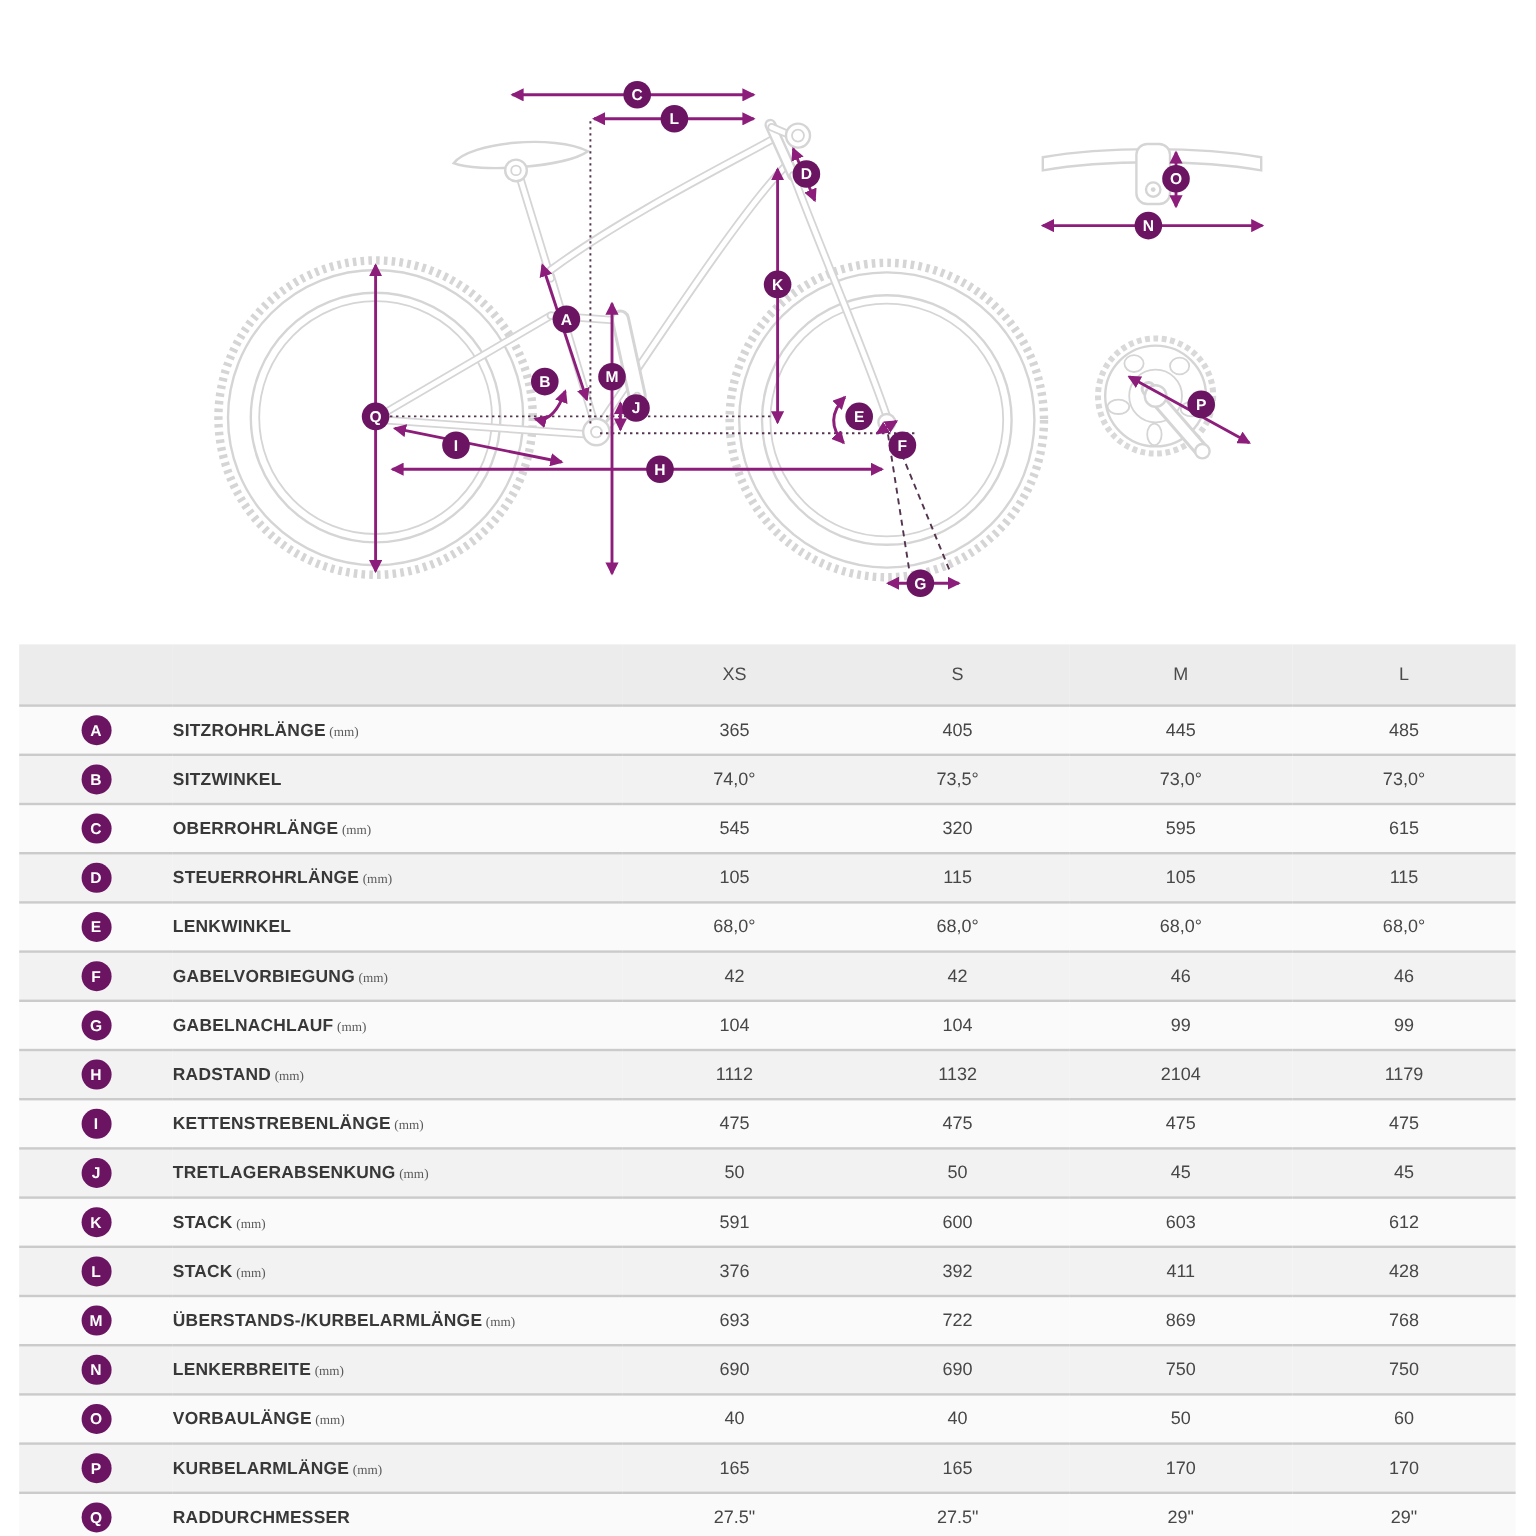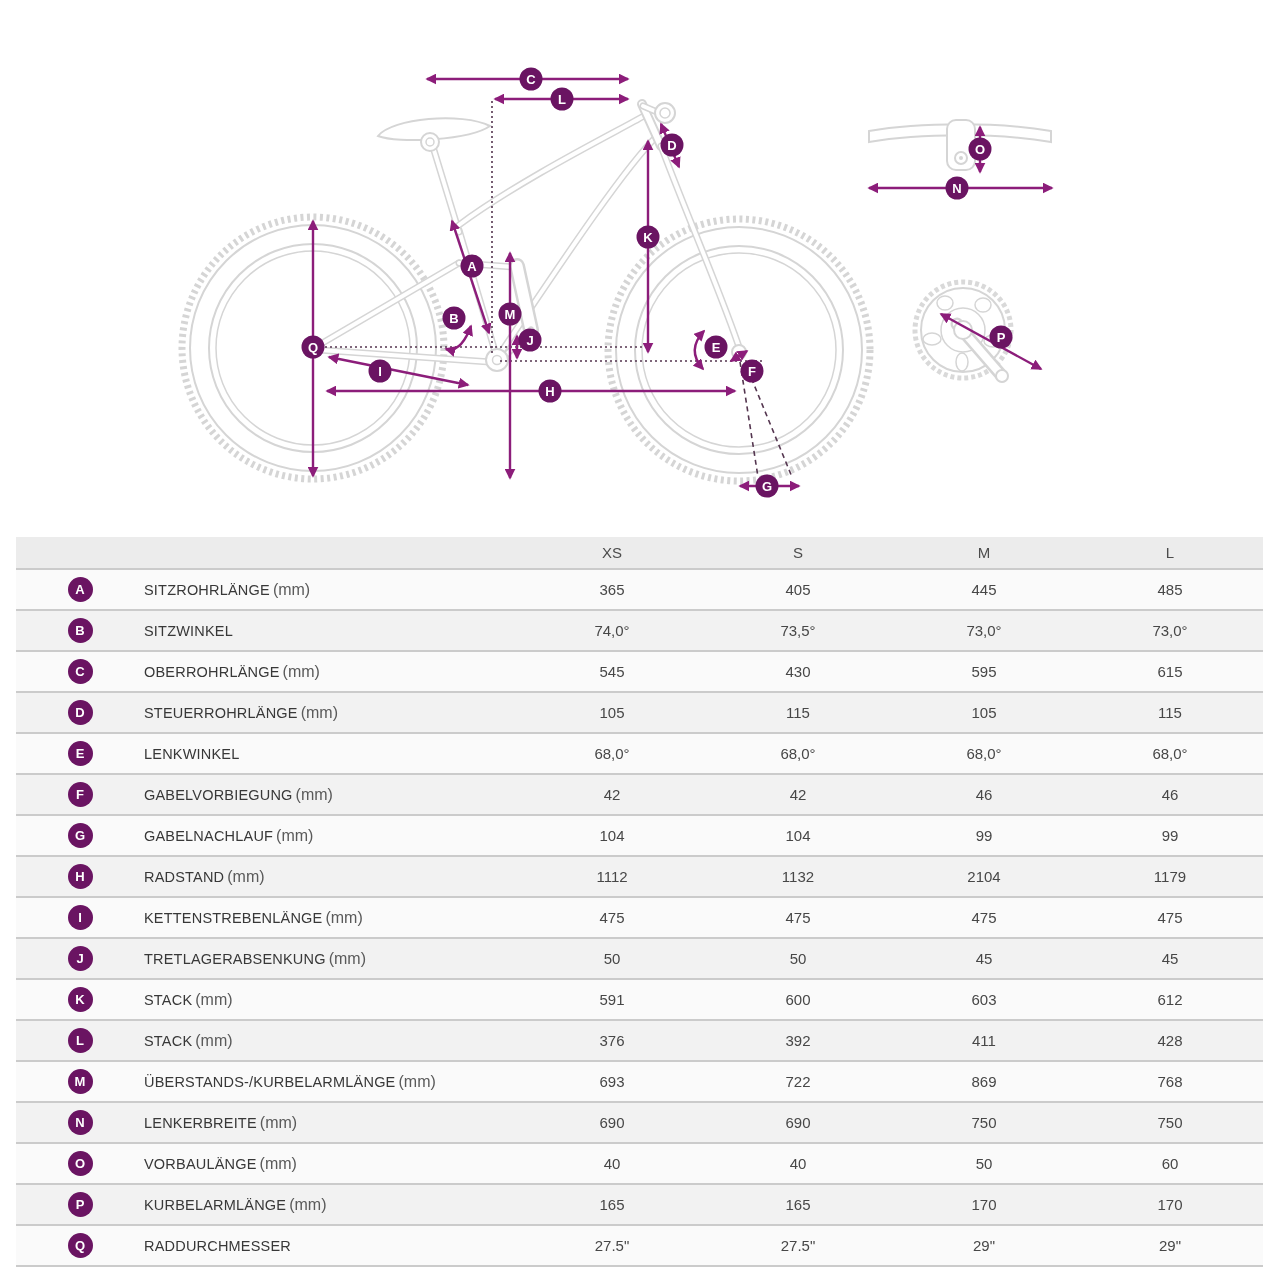--- a/index.html
+++ b/index.html
@@ -30,30 +30,30 @@
   .dash{stroke:var(--guide);stroke-width:1.6;fill:none;stroke-dasharray:5 4;}
   .lblc{fill:var(--badge);}
   .lblt{fill:#ffffff;font-family:"Liberation Sans","DejaVu Sans",sans-serif;
         font-size:13px;font-weight:bold;text-anchor:middle;}
 
   
   .geo-table{width:1247px;margin:0 17px 0 16px;border-collapse:collapse;
              table-layout:fixed;}
   .geo-table th,.geo-table td{border-bottom:2px solid #cbcbcb;padding:0;
              vertical-align:middle;}
-  .geo-table thead th{height:32px;background:#ececec;font-weight:normal;
+  .geo-table thead th{height:51px;background:#ececec;font-weight:normal;
              font-size:15px;color:#4c4c4c;text-align:center;}
   .geo-table tbody td{height:41px;font-size:15px;color:#474747;}
   .geo-table tbody tr:nth-child(odd){background:#fafafa;}
   .geo-table tbody tr:nth-child(even){background:#f2f2f2;}
   .col-letter{width:128px;}
   .col-name{width:375px;}
   .c-letter{text-align:center;}
-  .c-name .nm{font-weight:normal;font-size:14.5px;color:#383838;letter-spacing:.2px;}
-  .c-name .unit{font-size:16px;color:#5a5a5a;margin-left:3px;}
+  .c-name .nm{font-weight:bold;font-size:14.5px;color:#383838;letter-spacing:.2px;}
+  .c-name .unit{font-size:11px;color:#5a5a5a;margin-left:3px;font-family:Liberation Serif, serif;}
   .c-val{text-align:center;}
   .badge{display:inline-block;width:25px;height:25px;border-radius:50%;
          background:var(--badge);color:#fff;font-weight:bold;font-size:13px;
          line-height:25px;text-align:center;}
 </style>
 </head>
 <body>
 
 <div class="page">
 
@@ -275,21 +275,21 @@
         <td class="c-name"><span class="nm">SITZWINKEL</span><span class="unit"></span></td>
         <td class="c-val">74,0°</td>
         <td class="c-val">73,5°</td>
         <td class="c-val">73,0°</td>
         <td class="c-val">73,0°</td>
       </tr>
       <tr>
         <td class="c-letter"><span class="badge">C</span></td>
         <td class="c-name"><span class="nm">OBERROHRLÄNGE</span><span class="unit">(mm)</span></td>
         <td class="c-val">545</td>
-        <td class="c-val">430</td>
+        <td class="c-val">320</td>
         <td class="c-val">595</td>
         <td class="c-val">615</td>
       </tr>
       <tr>
         <td class="c-letter"><span class="badge">D</span></td>
         <td class="c-name"><span class="nm">STEUERROHRLÄNGE</span><span class="unit">(mm)</span></td>
         <td class="c-val">105</td>
         <td class="c-val">115</td>
         <td class="c-val">105</td>
         <td class="c-val">115</td>

